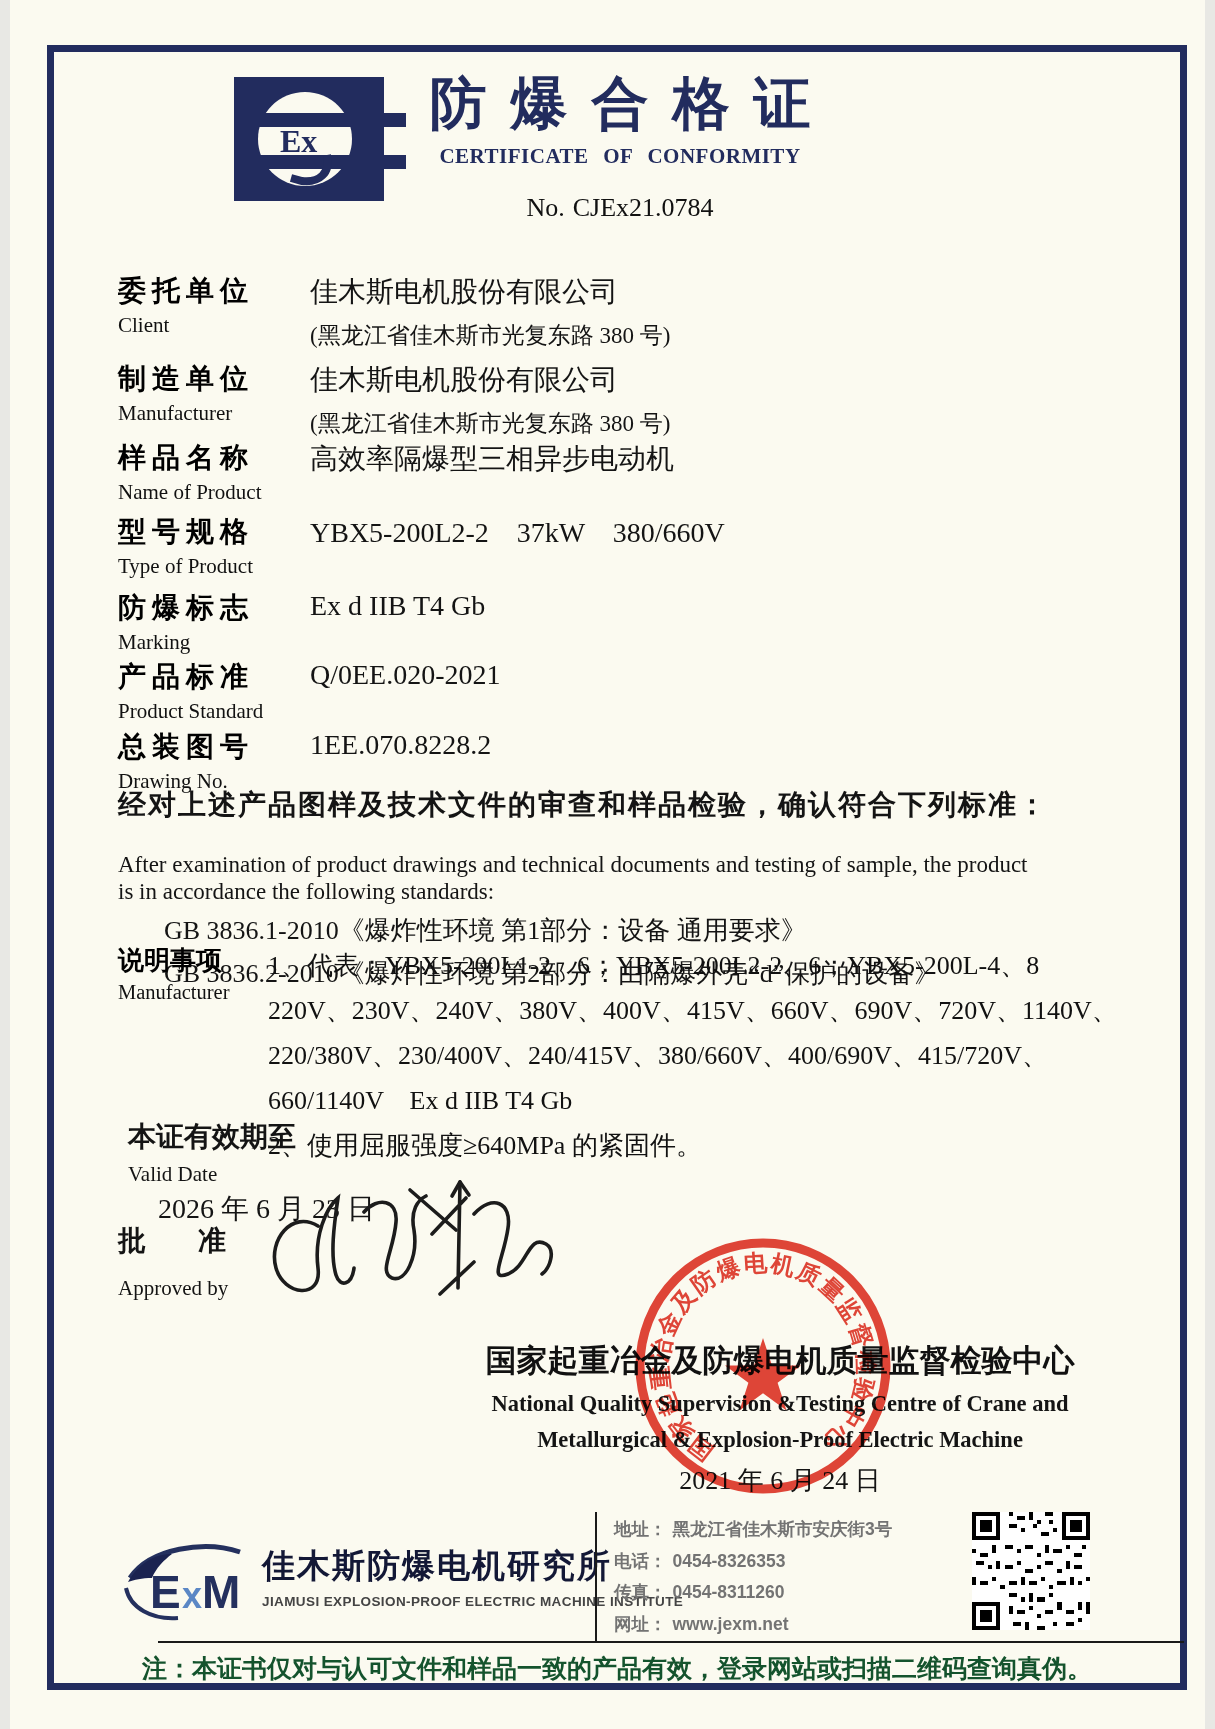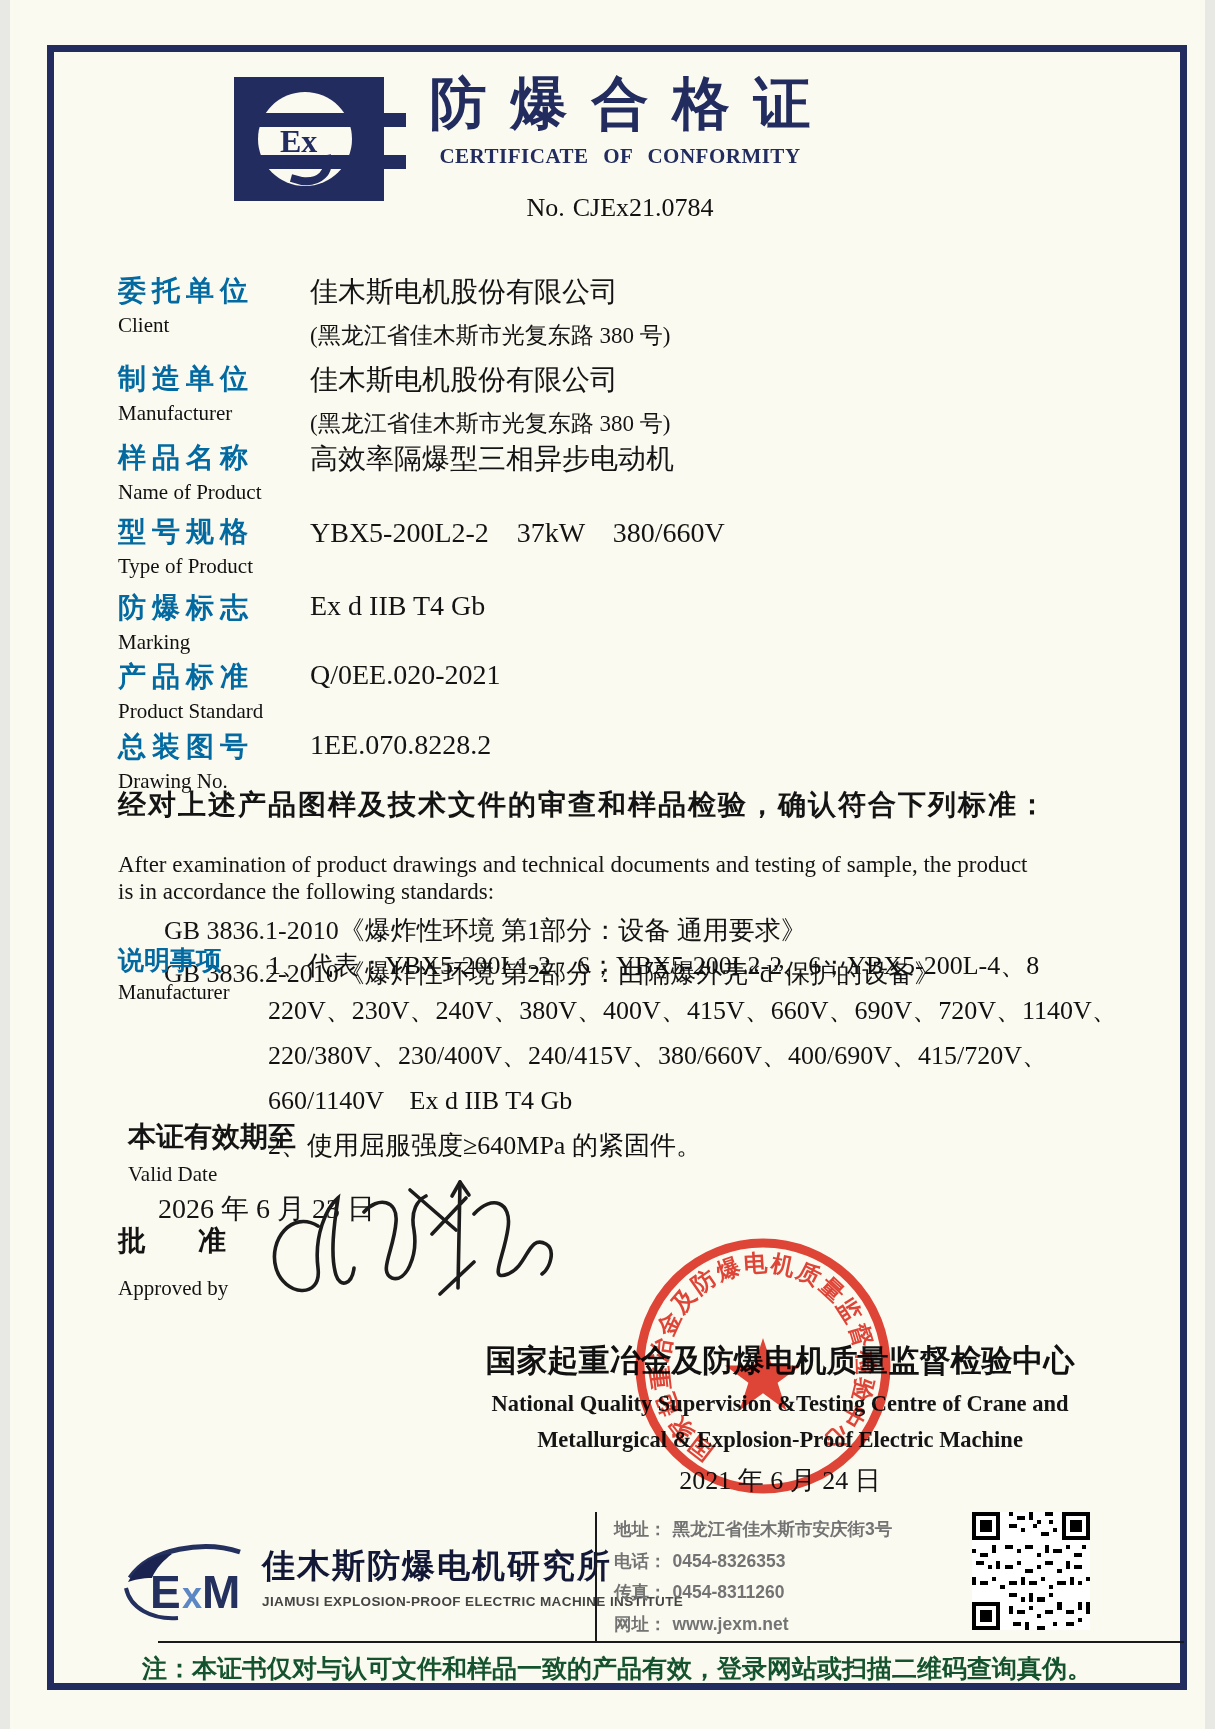--- a/index.html
+++ b/index.html
@@ -15,21 +15,21 @@
          color:#222c5e;letter-spacing:24px;text-indent:24px;line-height:1.12;}
   .subtitle{font-family:"Liberation Serif","DejaVu Serif",serif;font-size:21px;font-weight:bold;
          color:#222c5e;letter-spacing:.5px;word-spacing:9px;margin-top:8px;}
   .certno{position:absolute;left:340px;top:193px;width:540px;text-align:center;
          font-family:"Liberation Serif","DejaVu Serif",serif;font-size:26px;color:#111;}
   .certno .num{margin-left:8px;}
   
   .fields{position:absolute;left:108px;top:272px;width:1000px;}
   .frow{display:flex;align-items:flex-start;}
   .flab{width:192px;flex:none;}
-  .lzh{font-size:28px;font-weight:bold;letter-spacing:6px;color:#0369a1;}
+  .lzh{font-size:28px;font-weight:bold;letter-spacing:6px;color:#000000;}
   .len{font-size:21px;margin-top:3px;color:#111;font-family:"Liberation Serif","DejaVu Serif",serif;}
   .fvals{flex:1;}
   .fval{font-size:28px;padding-top:1px;font-family:"Liberation Serif","DejaVu Serif",serif;}
   .fval2{font-size:23px;margin-top:9px;font-family:"Liberation Serif","DejaVu Serif",serif;}
   
   .statement{position:absolute;left:108px;top:786px;width:1010px;}
   .st-zh{font-size:28px;font-weight:bold;letter-spacing:2px;margin-bottom:27px;}
   .st-en{font-size:23px;line-height:27px;font-family:"Liberation Serif","DejaVu Serif",serif;}
   .st-std{font-size:26px;padding-left:46px;margin-top:8px;font-family:"Liberation Serif","DejaVu Serif",serif;}
   

